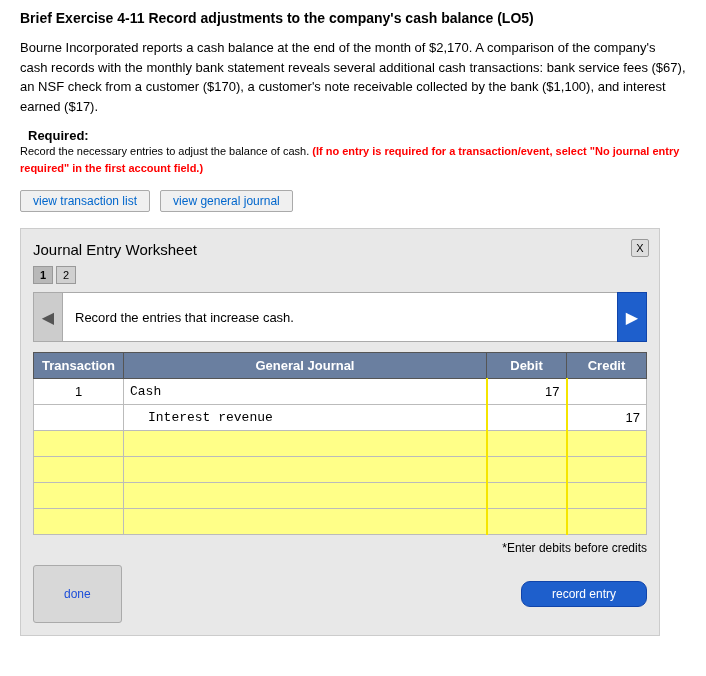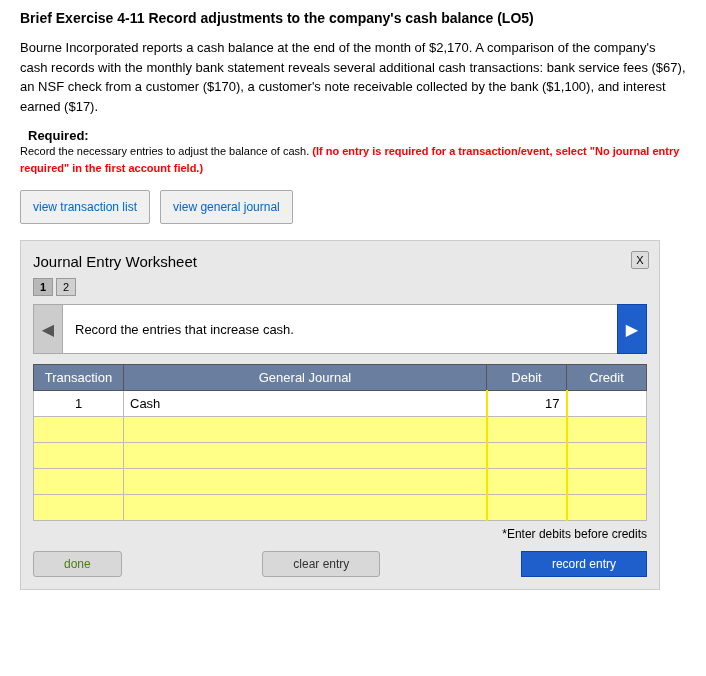--- a/index.html
+++ b/index.html
@@ -39,21 +39,21 @@
     .btn-row {
       display: flex;
       gap: 10px;
       margin-bottom: 16px;
     }
     .outline-btn {
       border: 1px solid #aaa;
       background: #f0f0f0;
       color: #0066cc;
       font-size: 12px;
-      padding: 9px 12px;
+      padding: 3px 12px;
       cursor: pointer;
       border-radius: 2px;
     }
     .worksheet-container {
       border: 1px solid #ccc;
       background: #e8e8e8;
       padding: 12px;
       position: relative;
       max-width: 640px;
     }
@@ -139,21 +139,21 @@
     .journal-table {
       width: 100%;
       border-collapse: collapse;
       background: #fff;
       margin-bottom: 6px;
     }
     .journal-table th {
       background: #6a7fa0;
       color: #fff;
       font-size: 13px;
-      font-weight: normal;
+      font-weight: bold;
       padding: 5px 8px;
       border: 1px solid #555;
       text-align: center;
     }
     .journal-table th.gen-journal {
       text-align: center;
     }
     .journal-table th.transaction-col {
       text-align: center;
       width: 90px;
@@ -170,20 +170,21 @@
       font-size: 13px;
       height: 26px;
     }
     .journal-table td.transaction-cell {
       text-align: center;
       width: 90px;
       border-right: 1px solid #bbb;
     }
     .journal-table td.gen-journal-cell {
       border-right: 2px solid #f5e500;
+      font-family: Liberation Mono, monospace;
     }
     .journal-table td.debit-cell {
       text-align: right;
       width: 80px;
       border-right: 2px solid #f5e500;
     }
     .journal-table td.credit-cell {
       text-align: right;
       width: 80px;
     }
@@ -200,43 +201,43 @@
       color: #000;
     }
     .bottom-btn-row {
       display: flex;
       justify-content: space-between;
       align-items: center;
     }
     .done-btn {
       border: 1px solid #aaa;
       background: #d8d8d8;
-      color: #4d7c0f;
-      font-size: 12px;
-      padding: 5px 30px;
+      color: #1d4ed8;
+      font-size: 12px;
+      padding: 21px 30px;
       cursor: pointer;
       border-radius: 3px;
     }
     .clear-btn {
       border: 1px solid #aaa;
       background: #d8d8d8;
       color: #333;
       font-size: 12px;
       padding: 5px 30px;
       cursor: pointer;
       border-radius: 3px;
     }
     .record-btn {
       border: 1px solid #1044aa;
       background: #1e5fcc;
       color: #fff;
       font-size: 12px;
       padding: 5px 30px;
       cursor: pointer;
-      border-radius: 0;
+      border-radius: 9px;
     }
   </style>
 </head>
 <body>
 
 <div class="page-title">Brief Exercise 4-11 Record adjustments to the company's cash balance (LO5)</div>
 
 <p class="intro-text">Bourne Incorporated reports a cash balance at the end of the month of $2,170. A comparison of the company's cash records with the monthly bank statement reveals several additional cash transactions: bank service fees ($67), an NSF check from a customer ($170), a customer's note receivable collected by the bank ($1,100), and interest earned ($17).</p>
 
 <div class="required-section">
@@ -277,20 +278,26 @@
         <th class="credit-col">Credit</th>
       </tr>
     </thead>
     <tbody>
       <tr>
         <td class="transaction-cell">1</td>
         <td class="gen-journal-cell">Cash</td>
         <td class="debit-cell">17</td>
         <td class="credit-cell"></td>
       </tr>
+      <tr>
+        <td class="transaction-cell"></td>
+        <td class="gen-journal-cell indent">Interest revenue</td>
+        <td class="debit-cell"></td>
+        <td class="credit-cell" style="text-align:right;">17</td>
+      </tr>
       <tr class="yellow-row">
         <td class="transaction-cell"></td>
         <td class="gen-journal-cell"></td>
         <td class="debit-cell"></td>
         <td class="credit-cell"></td>
       </tr>
       <tr class="yellow-row">
         <td class="transaction-cell"></td>
         <td class="gen-journal-cell"></td>
         <td class="debit-cell"></td>
@@ -308,16 +315,15 @@
         <td class="debit-cell"></td>
         <td class="credit-cell"></td>
       </tr>
     </tbody>
   </table>
 
   <div class="enter-note">*Enter debits before credits</div>
 
   <div class="bottom-btn-row">
     <button class="done-btn">done</button>
-    <button class="clear-btn">clear entry</button>
     <button class="record-btn">record entry</button>
   </div>
 </div>
 
 </body></html>

